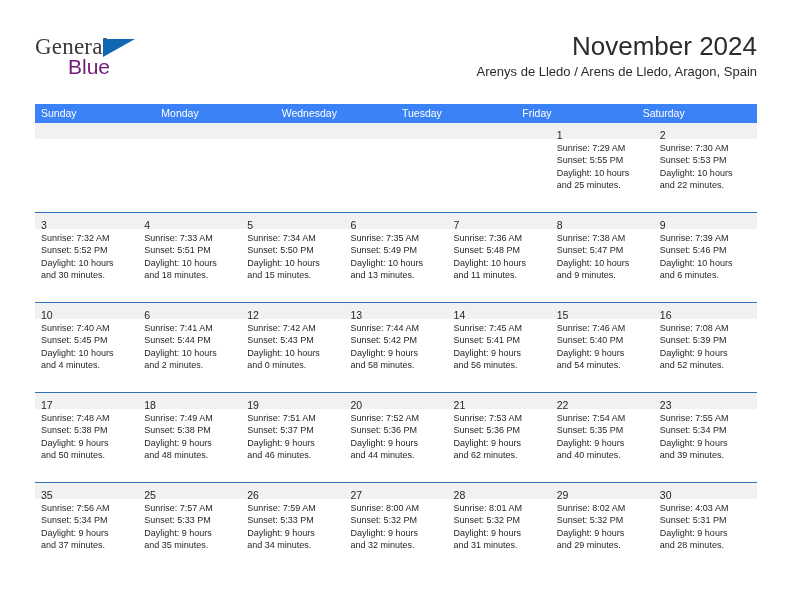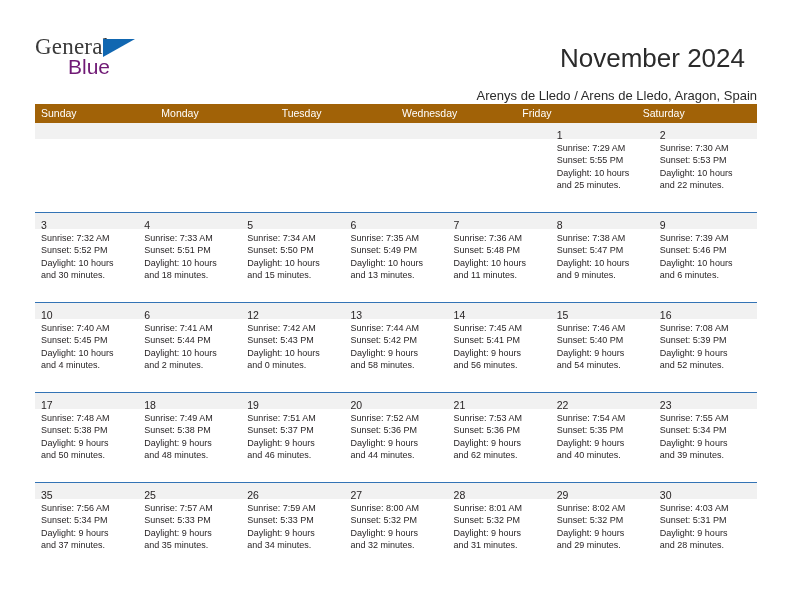--- a/index.html
+++ b/index.html
@@ -67,39 +67,38 @@
     right: 0;
     top: 0;
     text-align: right;
     width: 500px;
   }
   .cal-title {
     font-size: 26px;
     color: #2b2b2b;
     line-height: 32px;
     font-weight: normal;
-    margin: 12px;
+    margin: 0;
   }
   .cal-subtitle {
     font-size: 13px;
     color: #2b2b2b;
     line-height: 20px;
-    margin-top: 6px;
   }
 
   
   .calendar {
     position: absolute;
     left: 35px;
     top: 104px;
     width: 722px;
   }
   .dow-row {
     display: flex;
-    background: #a16207;
+    background: #3b82f6;
     height: 19px;
   }
   .dow {
     flex: 1 1 0;
     color: #ffffff;
     font-size: 10.5px;
     line-height: 19px;
     padding-left: 6px;
     box-sizing: border-box;
     white-space: nowrap;
@@ -161,22 +160,22 @@
       <div class="cal-subtitle">Arenys de Lledo / Arens de Lledo, Aragon, Spain</div>
     </div>
 
   </div>
 
   <div class="calendar">
 
     <div class="dow-row">
       <div class="dow">Sunday</div>
       <div class="dow">Monday</div>
+      <div class="dow">Wednesday</div>
       <div class="dow">Tuesday</div>
-      <div class="dow">Wednesday</div>
       <div class="dow">Friday</div>
       <div class="dow">Saturday</div>
     </div>
 
     <div id="weeks-container">
         <div class="week">
           <div class="cell empty">
             <div class="daynum-band"><span class="daynum"></span></div>
             <div class="lines">
               <div class="line"></div>

